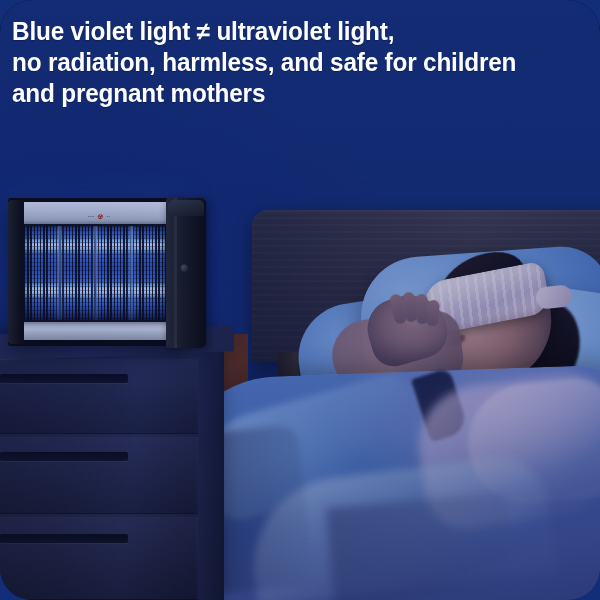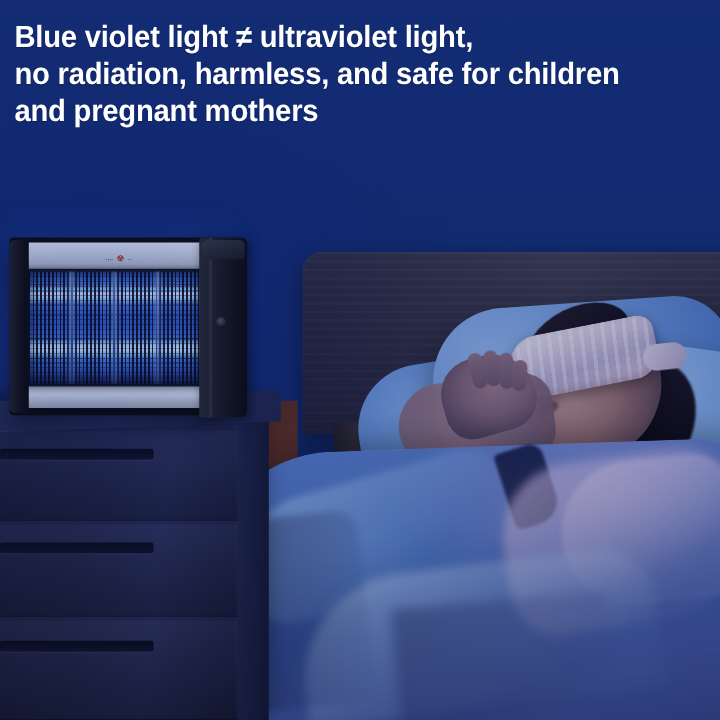--- a/index.html
+++ b/index.html
@@ -4,21 +4,21 @@
 <style>
   * { margin:0; padding:0; box-sizing:border-box; }
   html,body { width:600px; height:600px; }
   body {
     font-family: "Liberation Sans", sans-serif;
     background:#132e78;
     overflow:hidden;
     position:relative;
   }
 
-  #stage { position:absolute; inset:0; width:600px; height:600px; overflow:hidden; background:#000000; }
+  #stage { position:absolute; inset:0; width:600px; height:600px; overflow:hidden; background:#000000;border-radius:32px; }
 
   
   #headline {
     position:absolute; left:0; top:0; width:600px; height:140px;
     z-index:60; padding:16px 8px 0 12px;
   }
   #headline .hl-line {
     color:#ffffff;
     font-weight:bold;
     font-size:25.5px;

